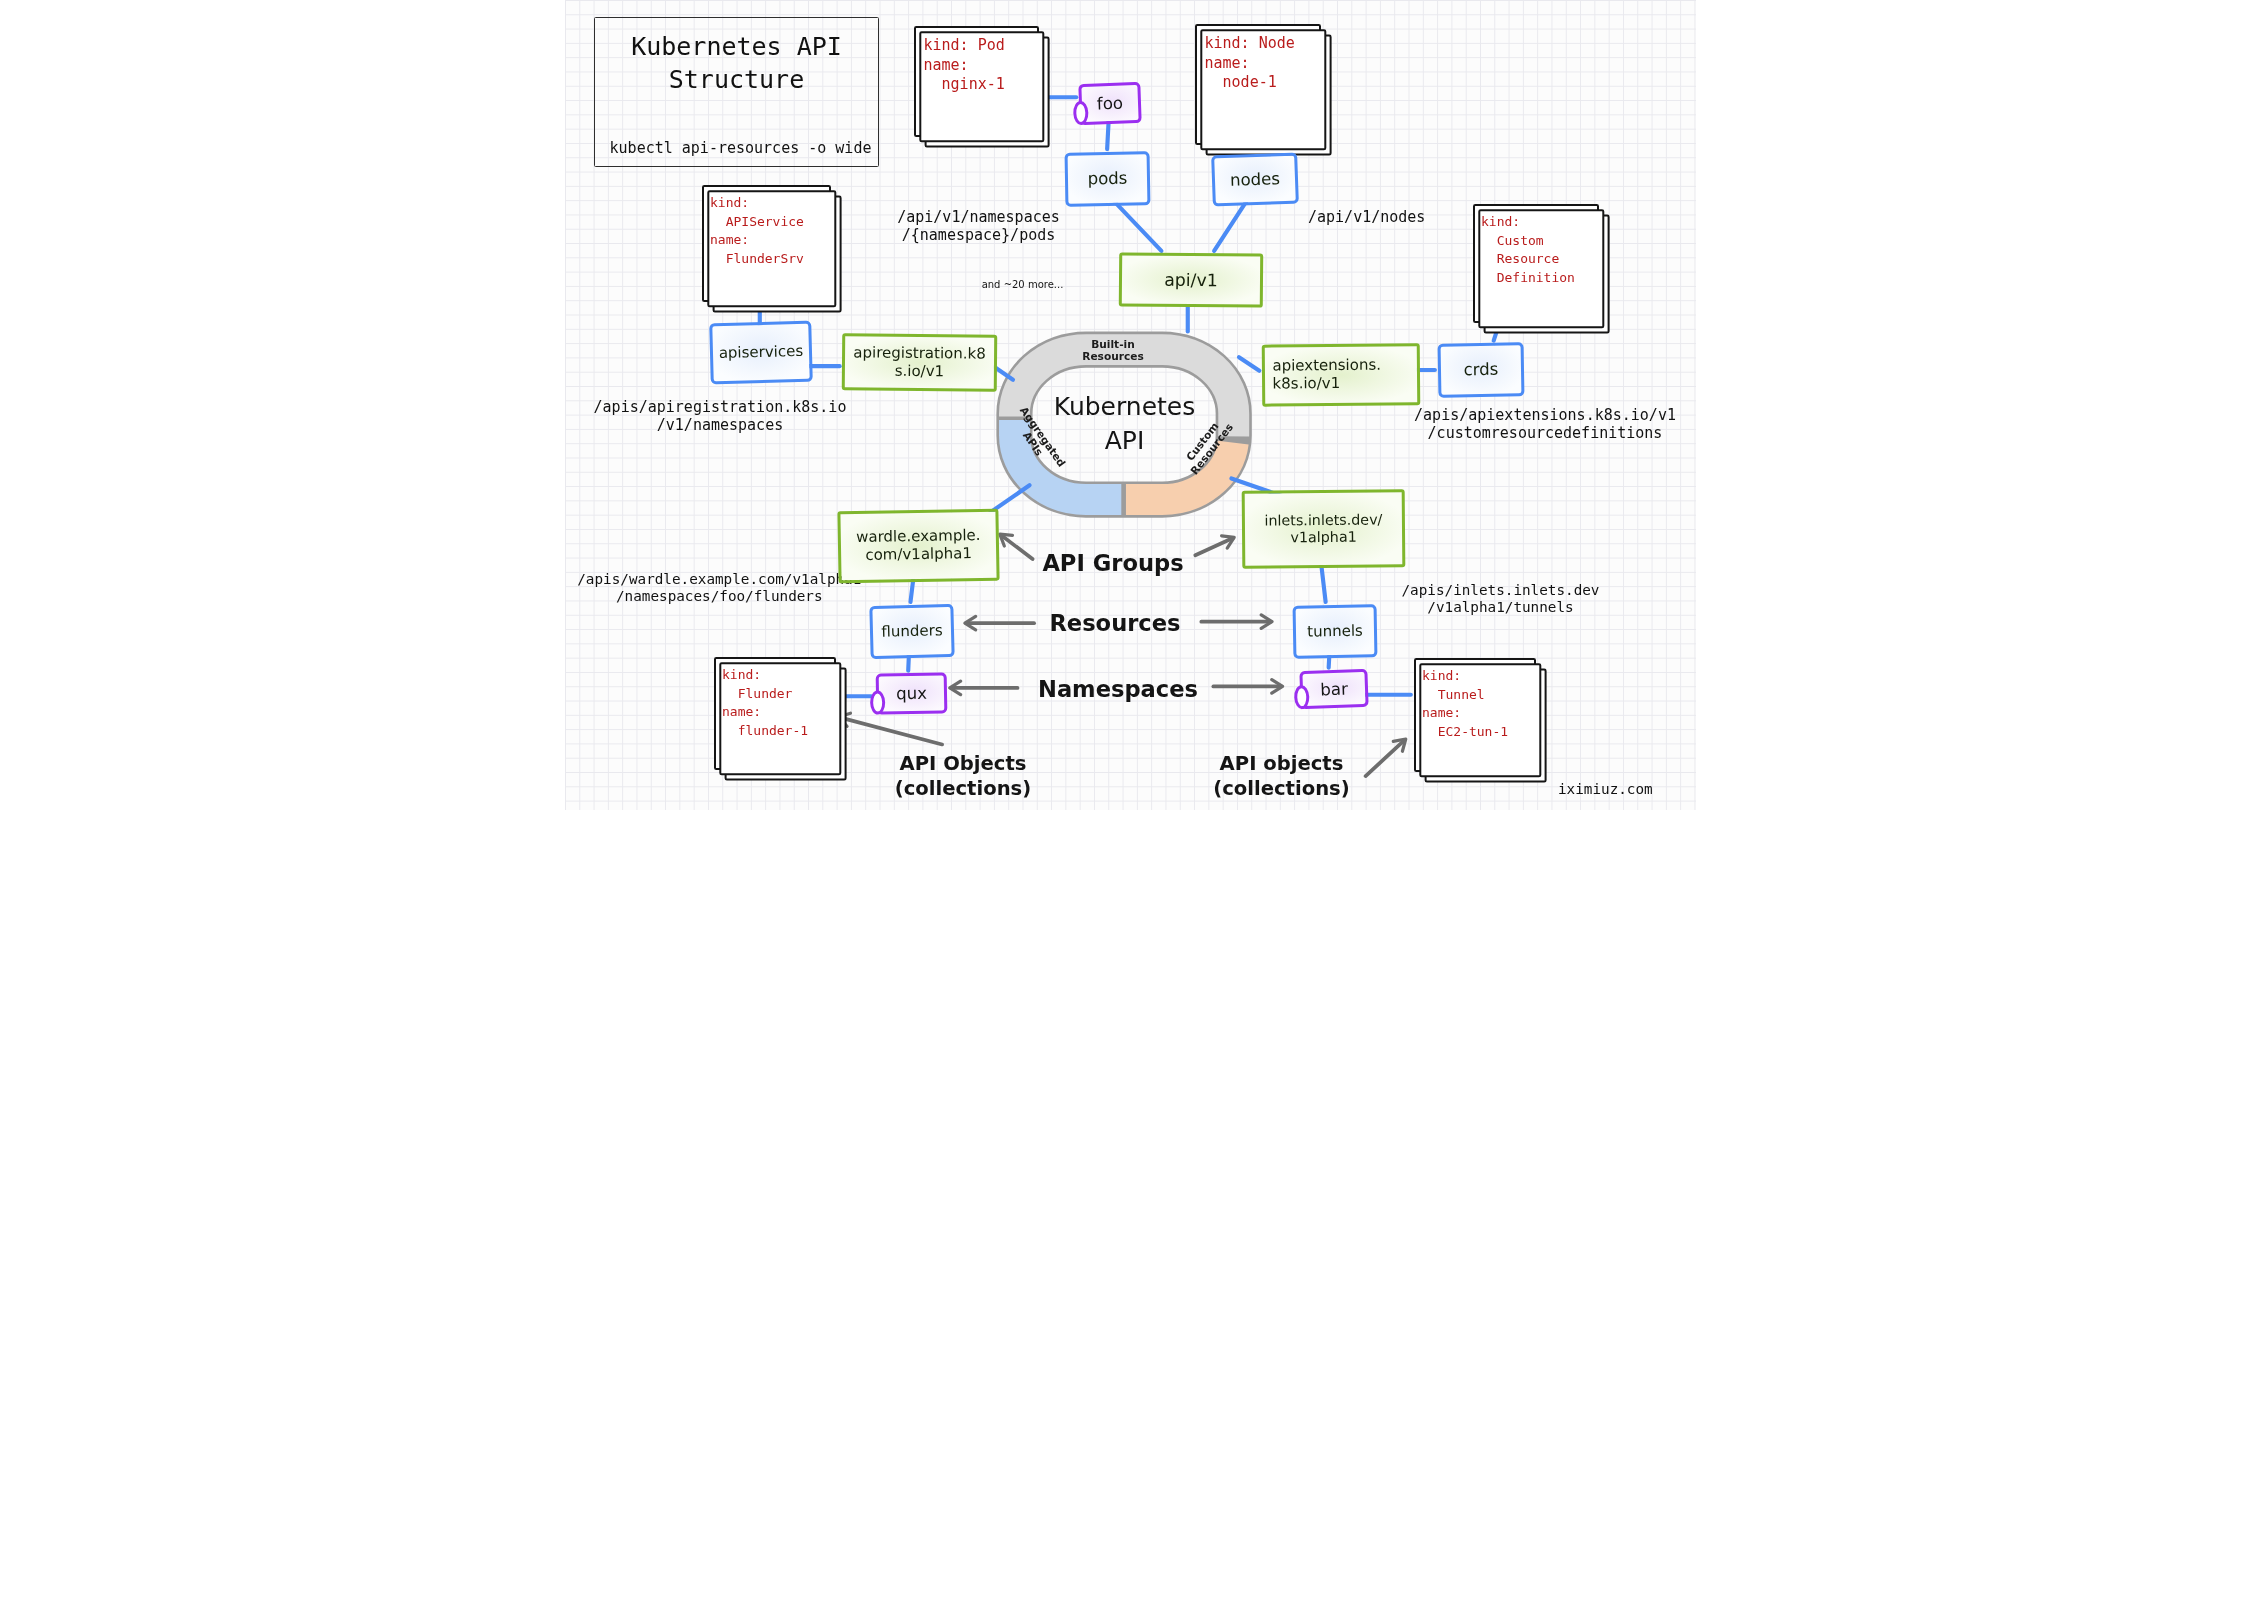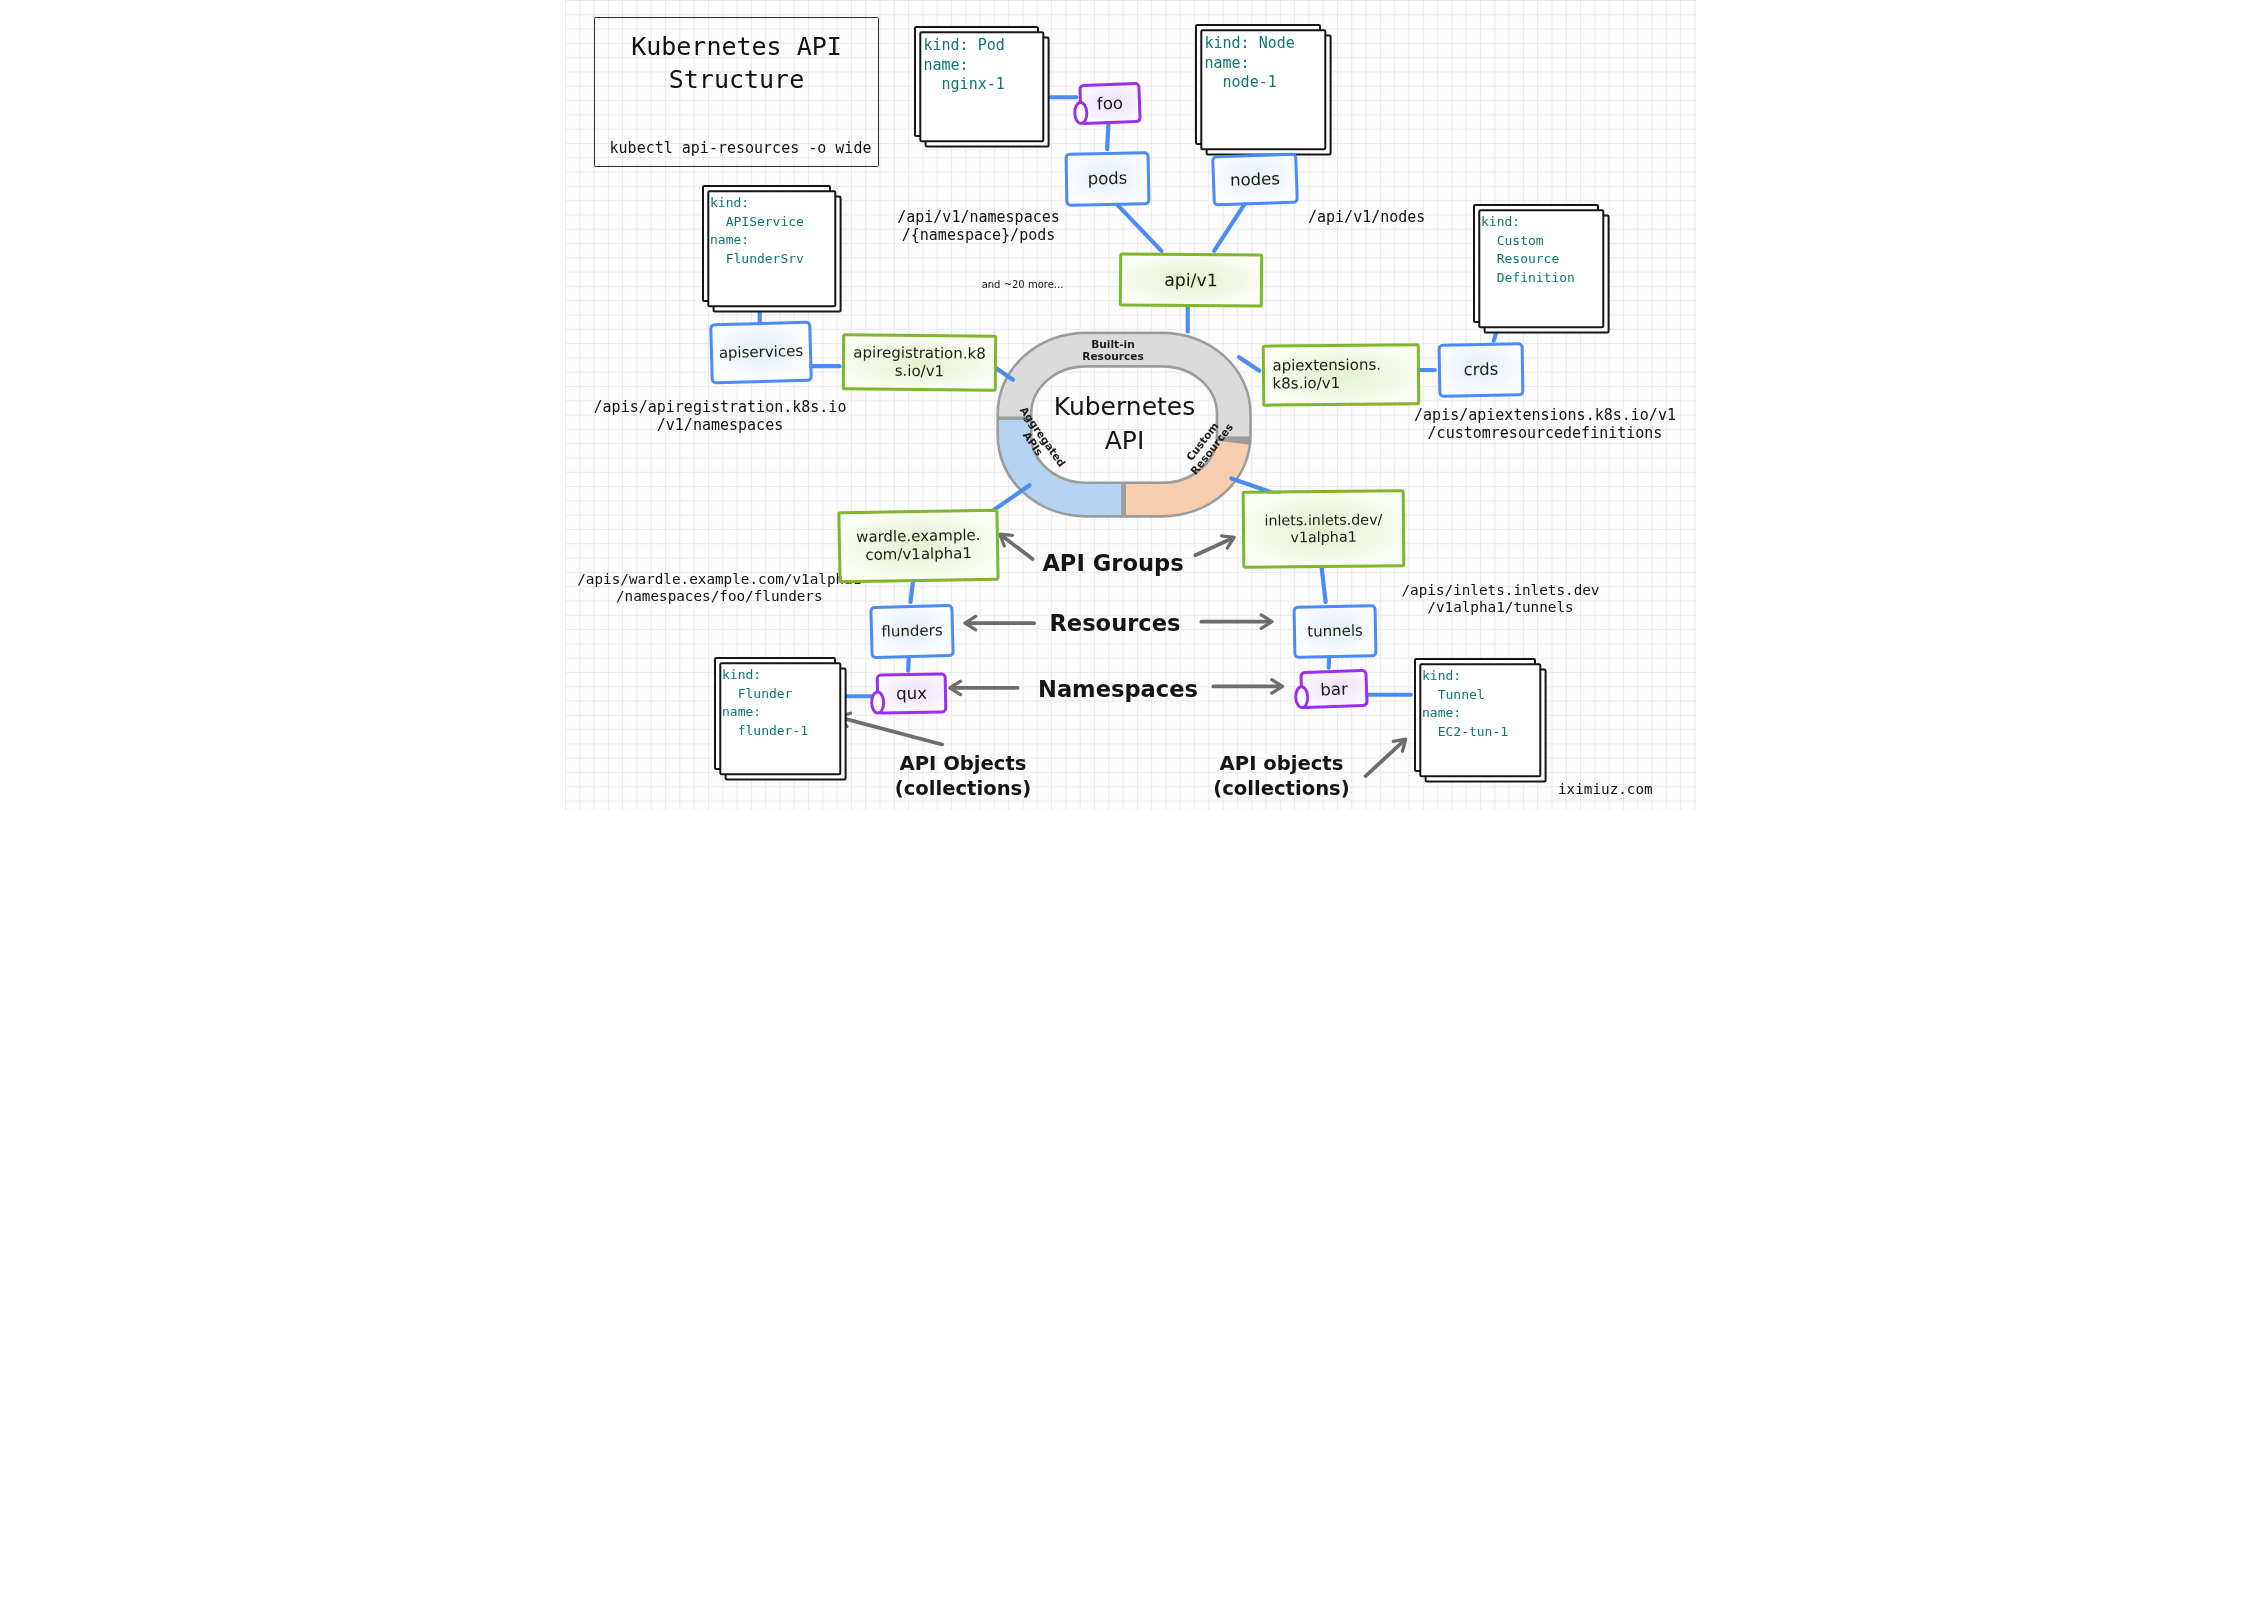--- a/index.html
+++ b/index.html
@@ -24,21 +24,21 @@
   .mono{font-family:"DejaVu Sans Mono",monospace;color:#111;white-space:pre-line;}
   .hand{font-family:"DejaVu Sans",sans-serif;}
   .center{text-align:center;}
 
   .titlebox{border:1.9px solid #2e2e2e;border-radius:1.5px;background:transparent;z-index:2;}
   .titlebox .t1{font-size:25px;line-height:1.32;margin-top:12px;}
   .titlebox .t2{position:absolute;left:8px;right:0;top:121px;font-size:15px;}
 
   .card{background:#fff;border:2.3px solid #151515;border-radius:2.3px;z-index:3;
         font-family:"DejaVu Sans Mono",monospace;font-size:13px;line-height:1.45;
-        padding:6.8px 6px;color:#0f766e;}
+        padding:6.8px 6px;color:#b91c1c;}
   .card.big{font-size:15px;line-height:1.3;padding:8.3px 7.5px;}
   .card::before,.card::after{content:"";position:absolute;inset:-2.3px;background:#fff;
         border:2.3px solid #151515;border-radius:2.3px;}
   .card::before{transform:translate(5.3px,5.3px);z-index:-1;}
   .card::after{transform:translate(10.6px,10.6px);z-index:-2;}
   .card .ln{white-space:pre;}
 
   .bx{display:flex;align-items:center;justify-content:center;text-align:center;
       color:#16210c;z-index:3;line-height:1.18;}
   .bx.blue{border:3.4px solid var(--blue);border-radius:5.3px;

